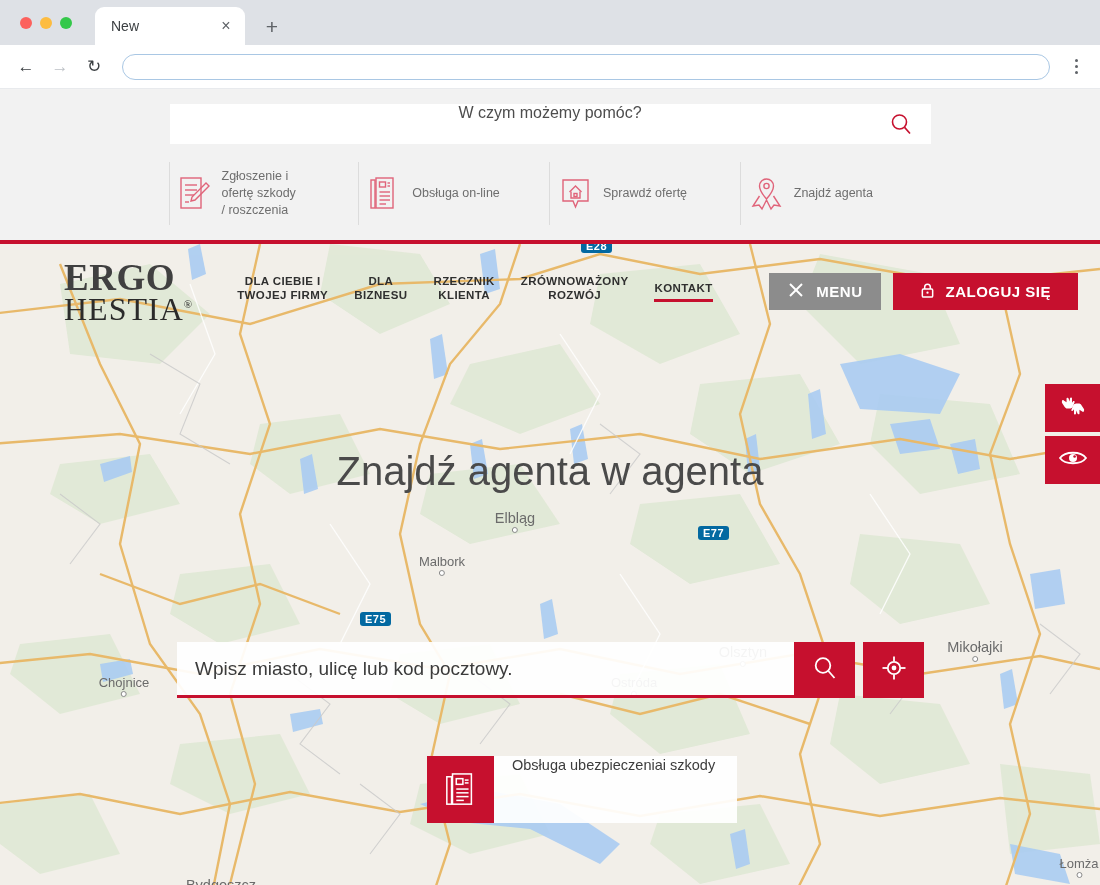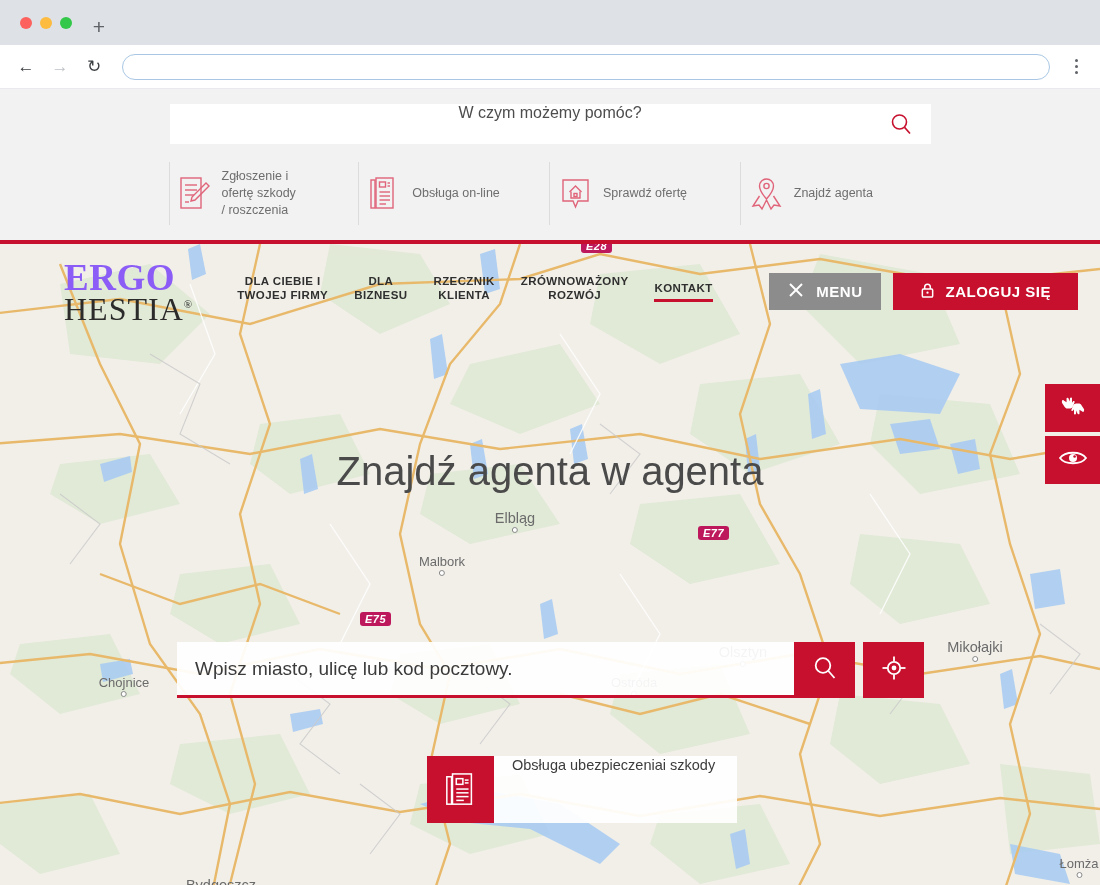--- a/index.html
+++ b/index.html
@@ -109,34 +109,34 @@
     position: absolute; font-size: 13px; color: #6b6b6b;
     white-space: nowrap; transform: translateX(-50%);
     font-family: "Liberation Sans", sans-serif;
   }
   .map-label.big { font-size: 14.5px; }
   .map-label .cdot {
     display: block; width: 6px; height: 6px; border: 1px solid #8a8a8a;
     background: #fff; border-radius: 50%; margin: 1px auto 0;
   }
   .shield {
-    position: absolute; background: #be185d; color: #fff;
+    position: absolute; background: #0369a1; color: #fff;
     font-size: 11px; font-weight: bold; padding: 1px 5px;
-    border-radius: 3px; letter-spacing: .5px; font-style: italic;
+    border-radius: 3px; letter-spacing: .5px;
   }
 
   
   .siteheader {
     position: absolute; top: 0; left: 0; right: 0; height: 95px;
     display: flex; align-items: center; padding: 0 22px; z-index: 6;
   }
   .logo { margin-left: 42px; margin-right: 44px; line-height: 1; }
   .logo .l1 {
     font-family: "Liberation Serif", serif; font-size: 37px;
-    font-weight: bold; color: #8b5cf6; letter-spacing: .5px; display: block;
+    font-weight: bold; color: #404040; letter-spacing: .5px; display: block;
   }
   .logo .l2 {
     font-family: "Liberation Serif", serif; font-size: 32px;
     color: #2b2b2b; letter-spacing: 1px; display: block; margin-top: -3px;
     position: relative;
   }
   .logo .reg { font-size: 11px; vertical-align: super; }
 
   .nav { display: flex; align-items: center; gap: 26px; flex: 1; }
   .navitem {
@@ -205,20 +205,24 @@
 </head>
 <body>
 
 <div class="browser">
 
   <div class="tabstrip">
     <div class="traffic">
       <span class="dot red"></span>
       <span class="dot yellow"></span>
       <span class="dot green"></span>
+    </div>
+    <div class="tab">
+      <span class="tab-title">New</span>
+      <span class="tab-close">×</span>
     </div>
     <div class="newtab">+</div>
   </div>
 
   <div class="toolbar">
     <div class="navbtn">←</div>
     <div class="navbtn disabled">→</div>
     <div class="navbtn">↻</div>
     <div class="omnibox"></div>
     <div class="kebab">

